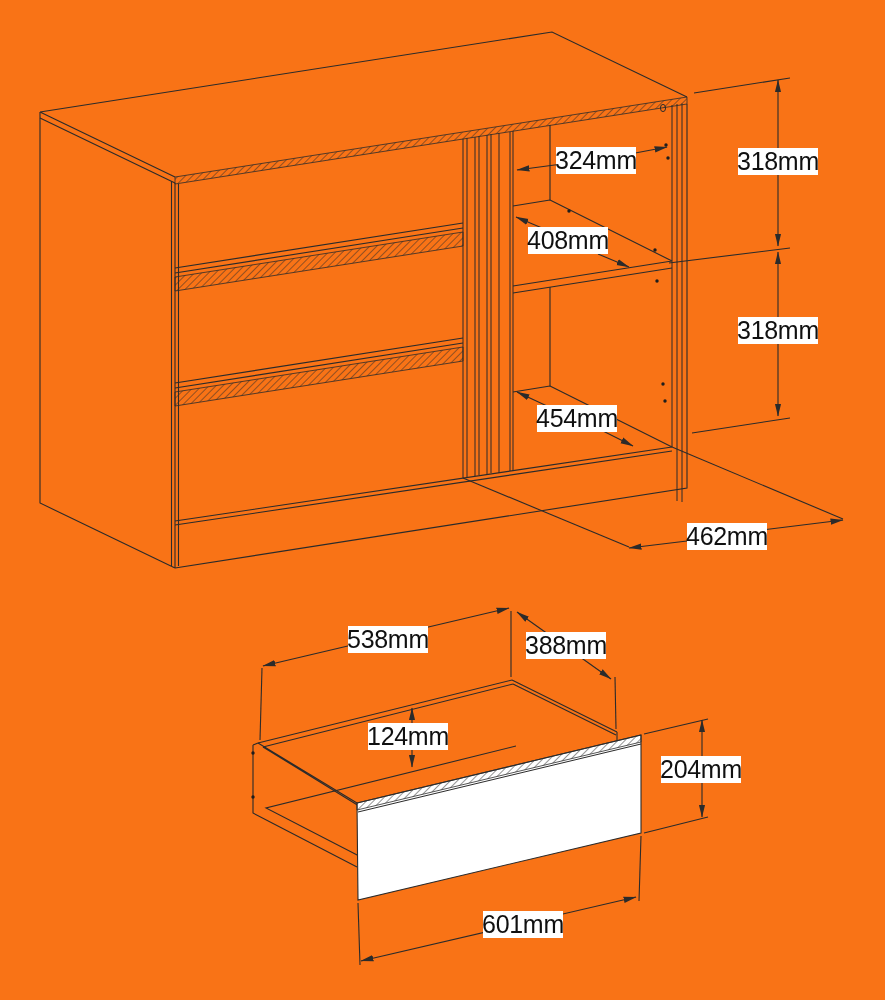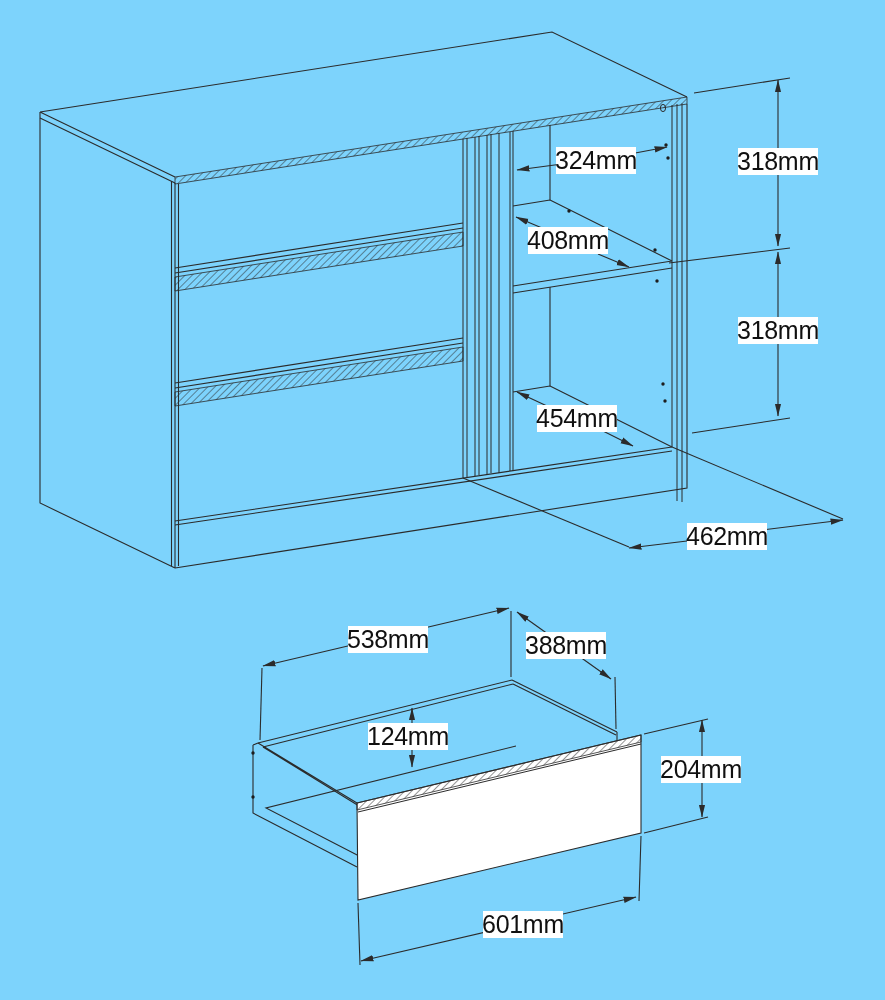--- a/index.html
+++ b/index.html
@@ -1,16 +1,16 @@
 <!DOCTYPE html>
 <html><head>
 <meta charset="utf-8">
 <style>
   html,body{margin:0;padding:0;background:#ffffff;}
-  .stage{width:885px;height:1000px;position:relative;background:#7dd3fc;overflow:hidden;}
+  .stage{width:885px;height:1000px;position:relative;background:#f97316;overflow:hidden;}
   svg{display:block;}
   .ln{stroke:#2b2b2b;stroke-width:1.1;fill:none;stroke-linecap:butt;}
   .thin{stroke:#2b2b2b;stroke-width:1;fill:none;}
   .band{fill:url(#hatch);stroke:#2b2b2b;stroke-width:0.8;}
   .dot{fill:#1d1d1d;stroke:none;}
   .dim{font-family:"Liberation Sans", sans-serif;font-size:25px;fill:#101010;letter-spacing:-0.3px;}
   .mask{fill:#ffffff;stroke:none;}
 </style>
 </head>
 <body>

